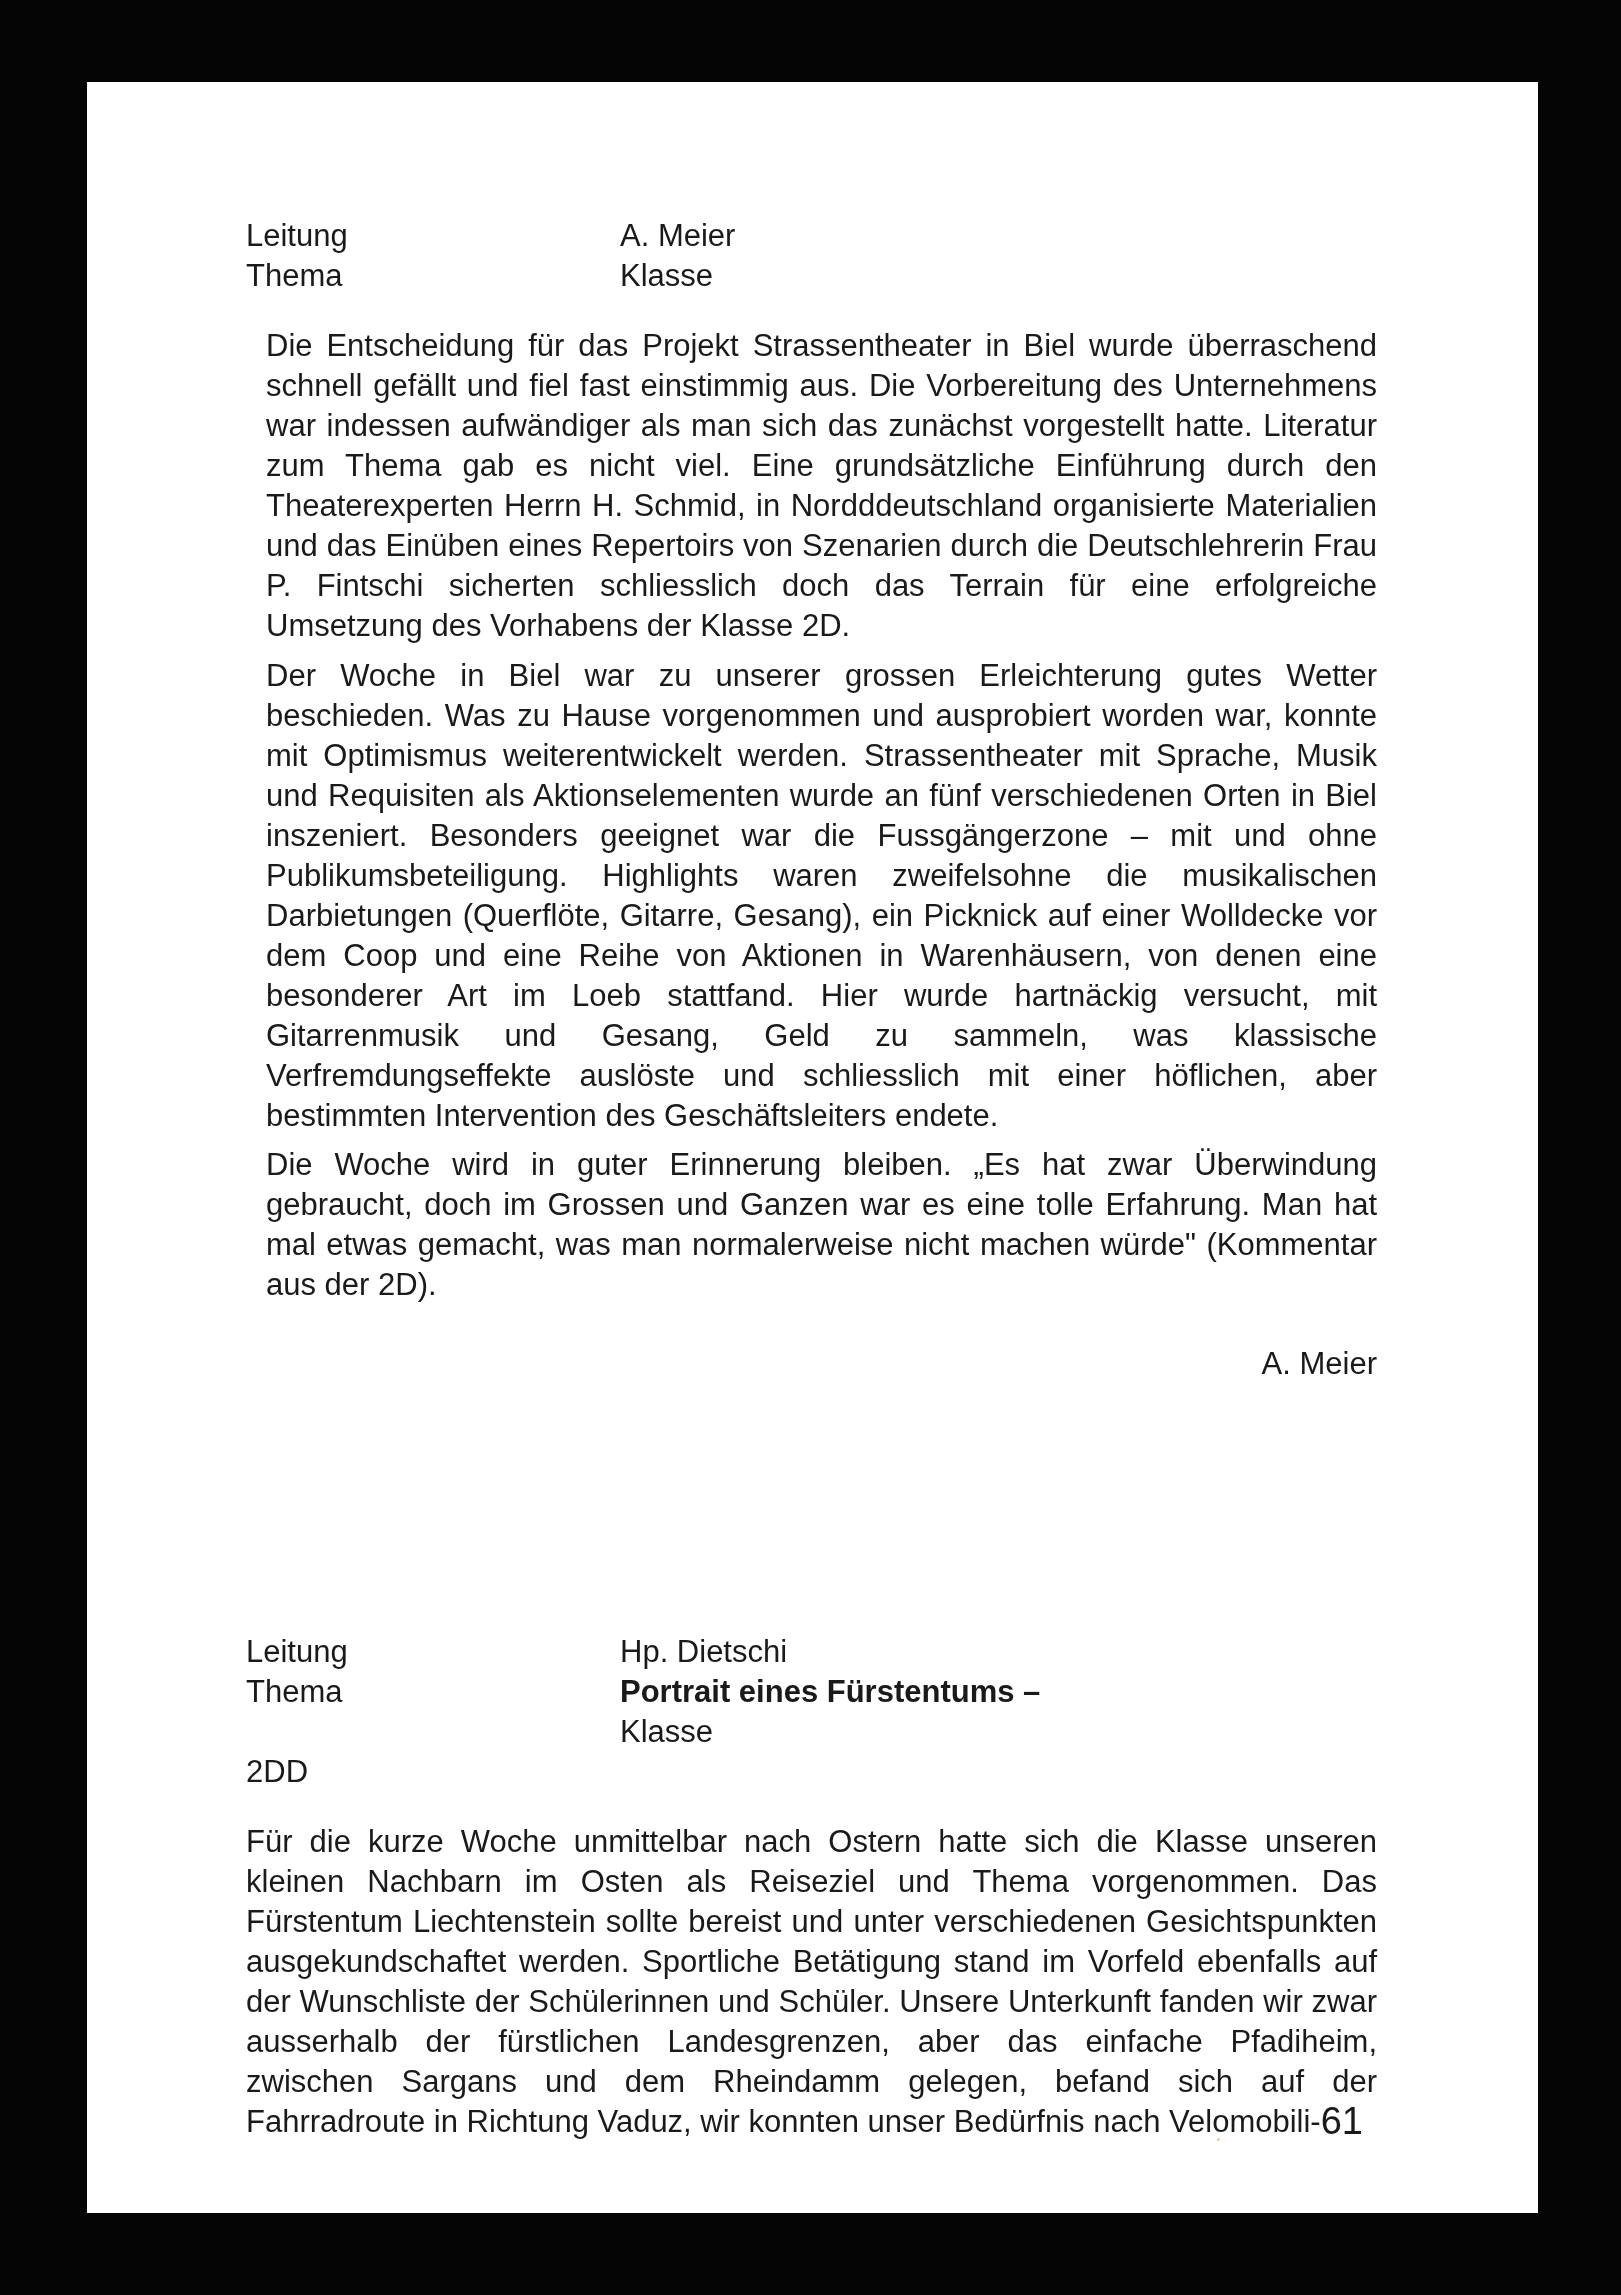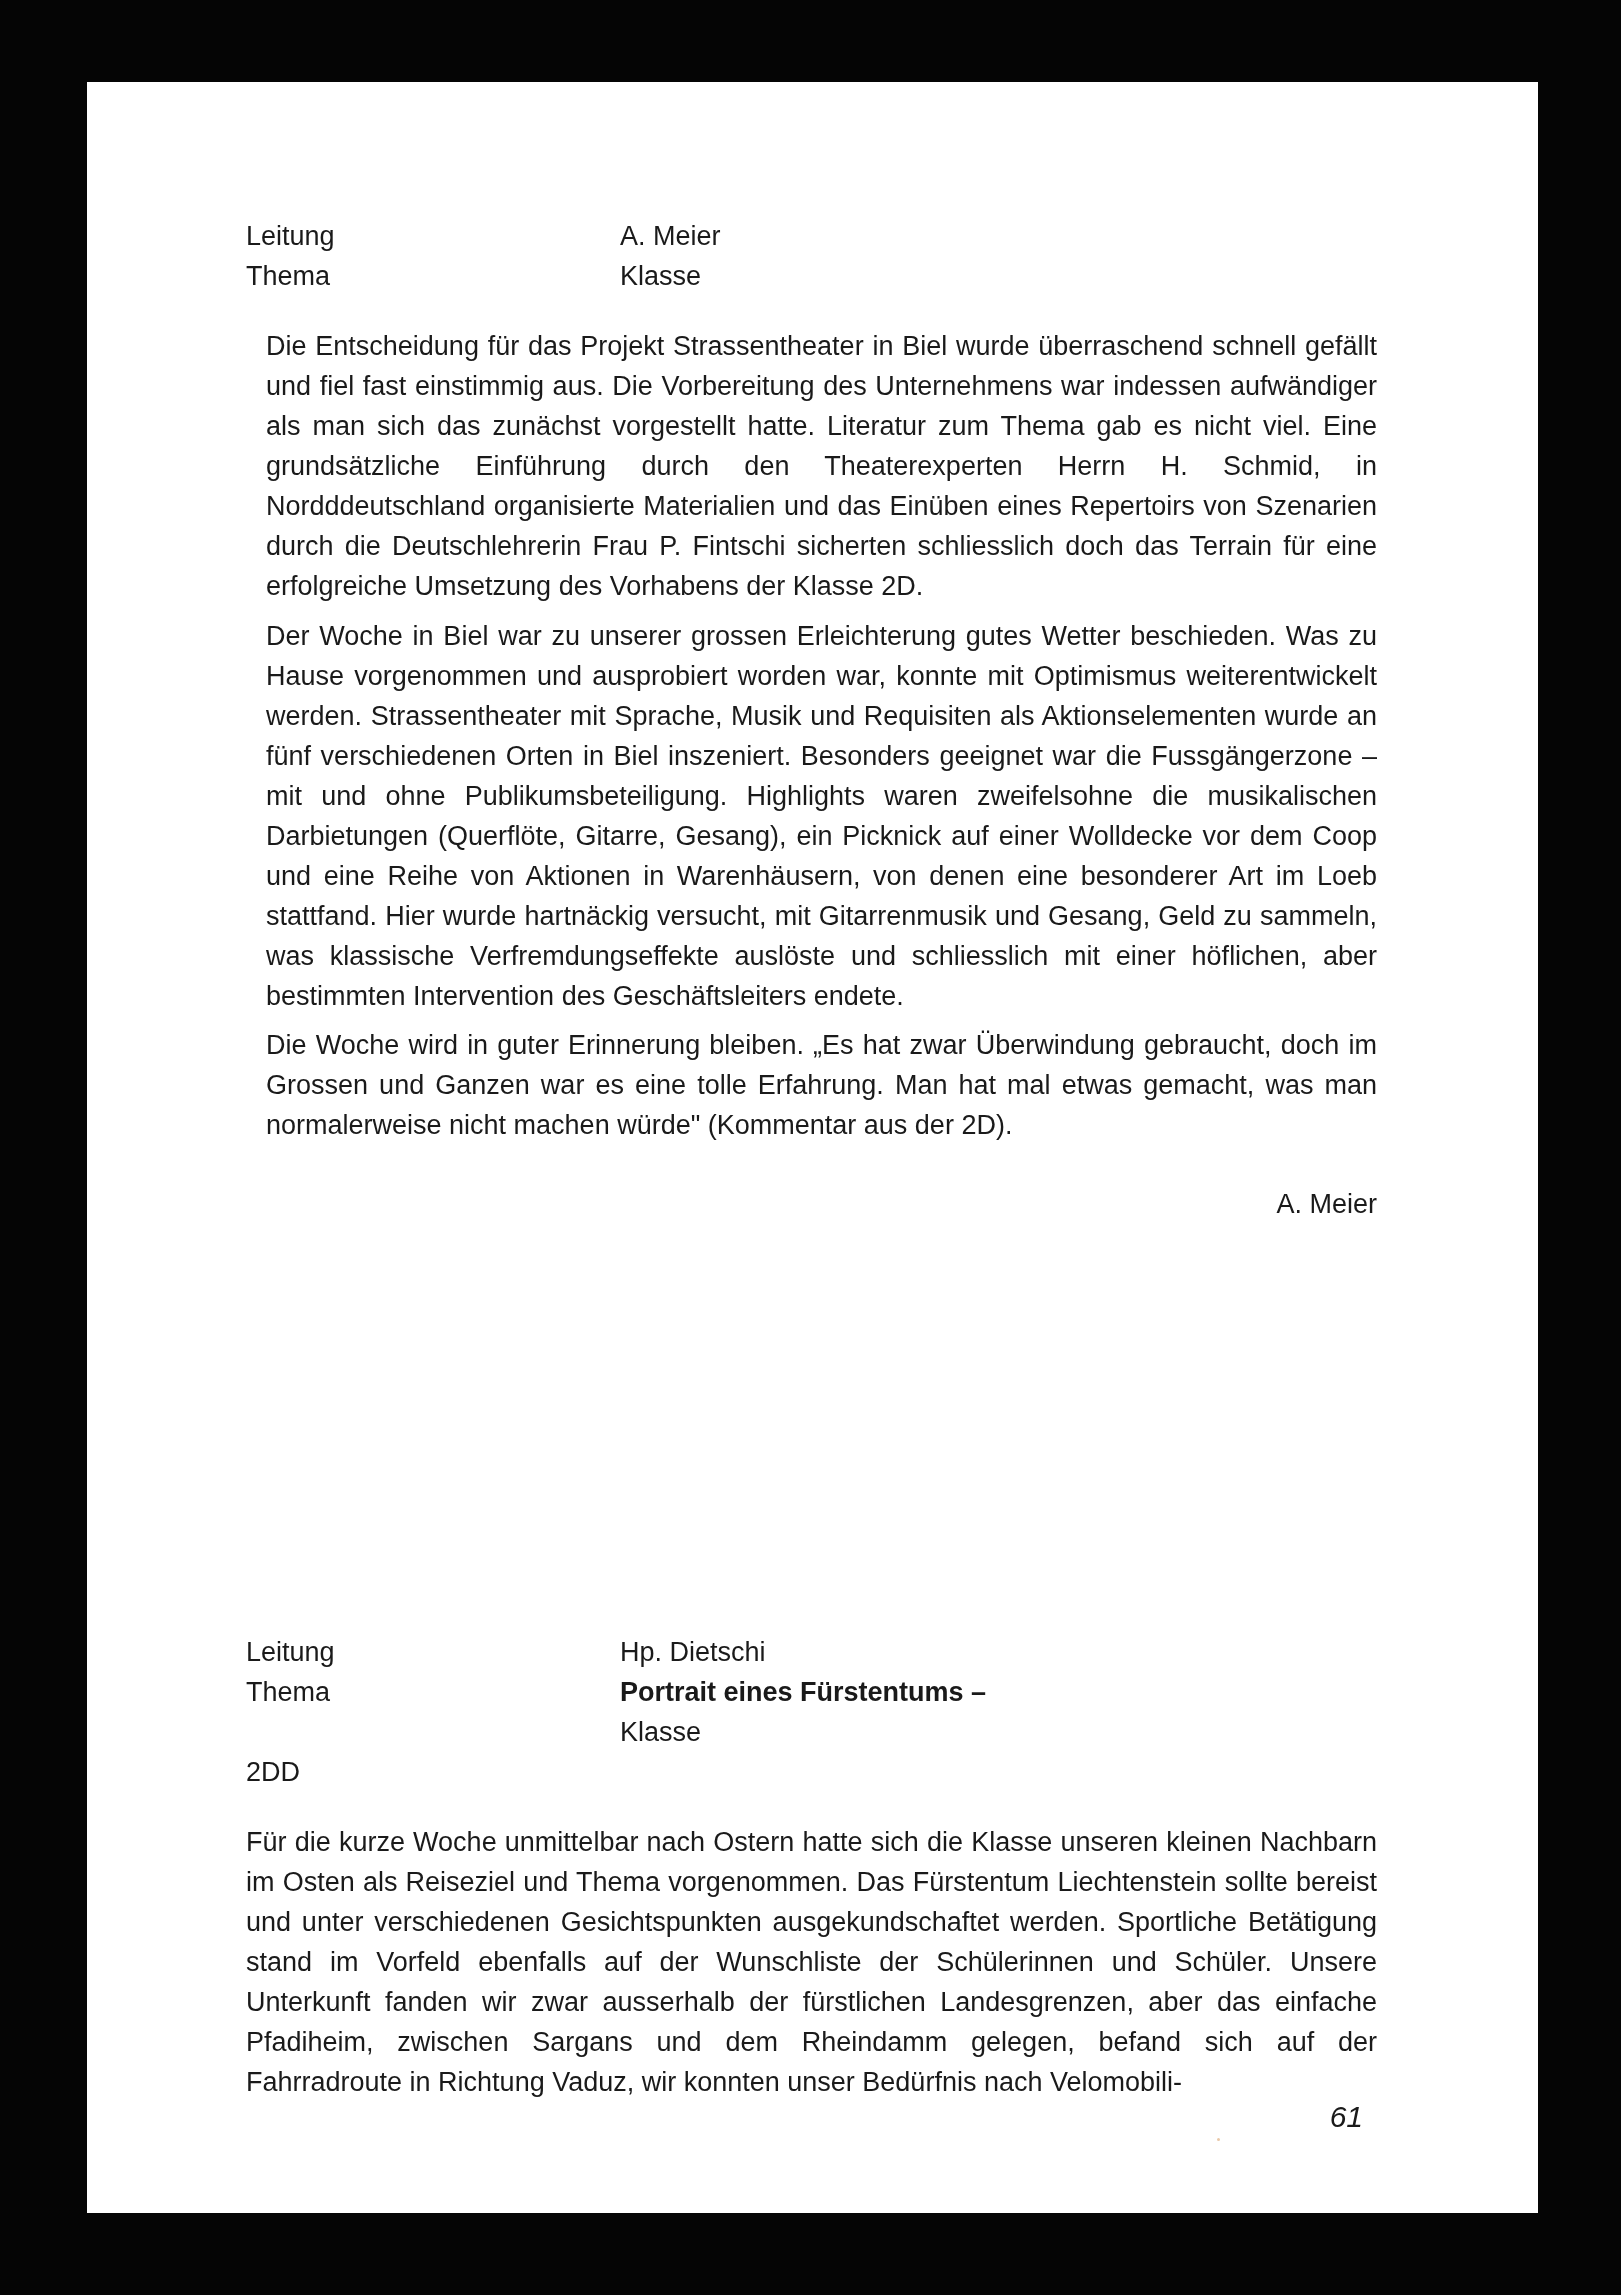--- a/index.html
+++ b/index.html
@@ -21,21 +21,21 @@
     top: 82px;
     width: 1451px;
     height: 2131px;
     background: #ffffff;
   }
   .content {
     position: absolute;
     left: 159px;
     top: 134px;
     width: 1131px;
-    font-size: 27px;
+    font-size: 31px;
     line-height: 40px;
   }
   .meta {
     display: grid;
     grid-template-columns: 374px 1fr;
     column-gap: 0;
     row-gap: 0;
   }
   .meta .label {
     font-weight: normal;
@@ -65,22 +65,21 @@
     top: 1416px;
     width: 1131px;
   }
   .section2-body {
     margin-top: 30px;
   }
   .page-number {
     position: absolute;
     right: 175px;
     top: 2018px;
-    font-size: 30px;
-    font-style: italic;
+    font-size: 38px;
   }
   .speck {
     position: absolute;
     left: 1130px;
     top: 2056px;
     width: 3.2px;
     height: 3.2px;
     border-radius: 50%;
     background: #e9c8a8;
   }

